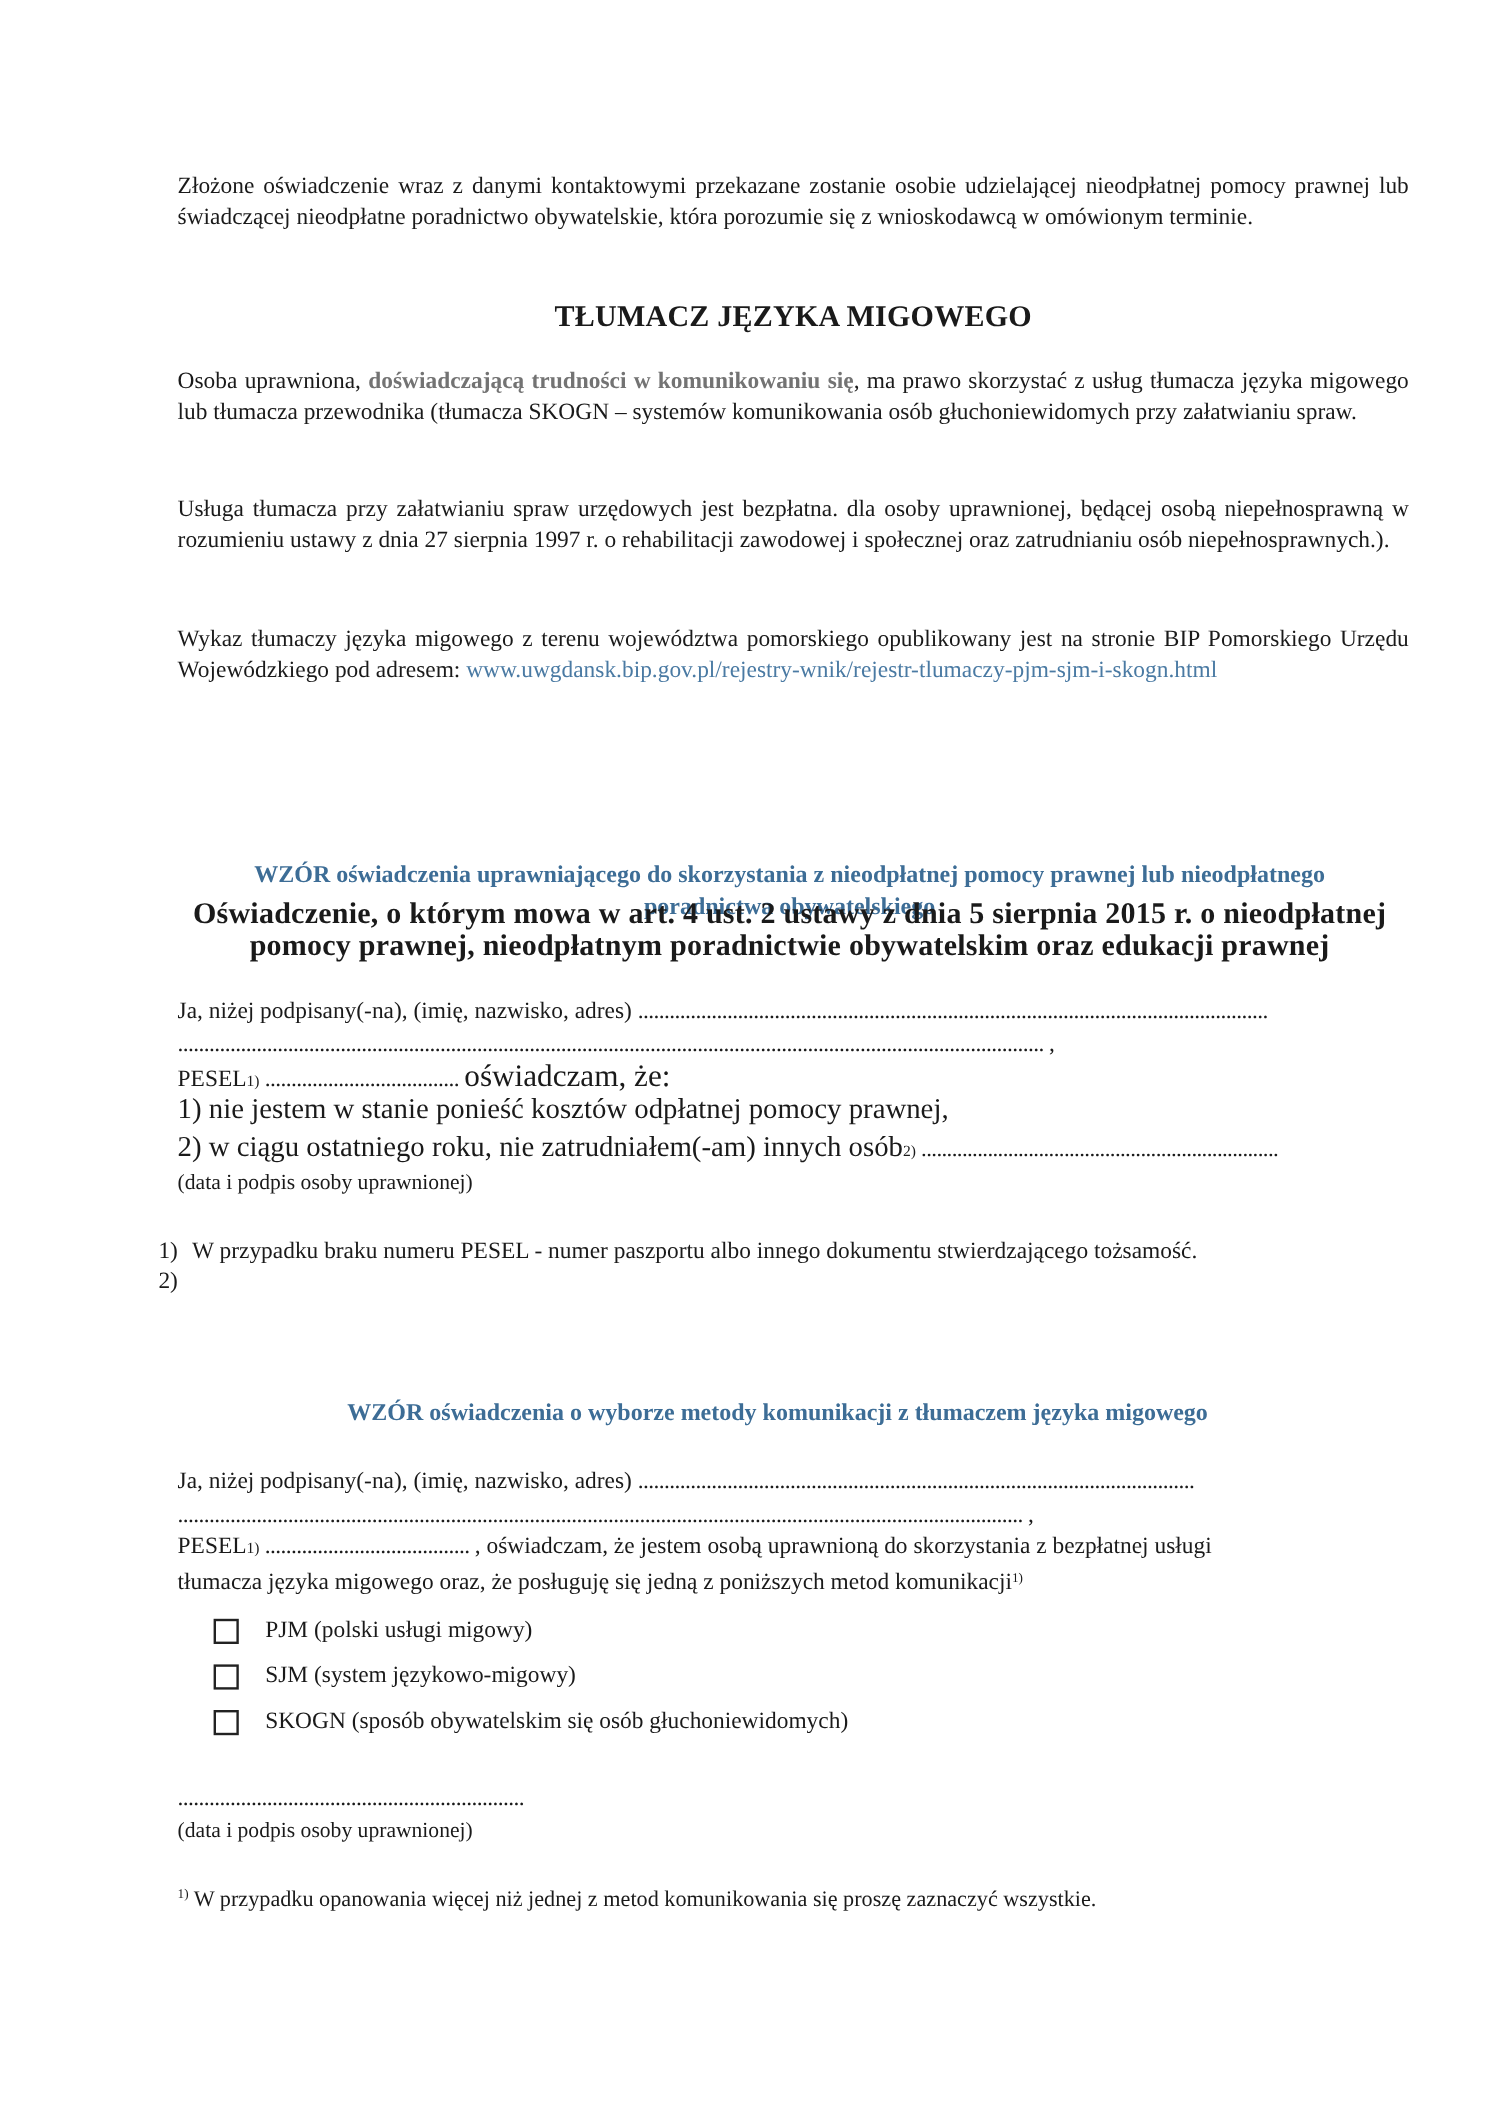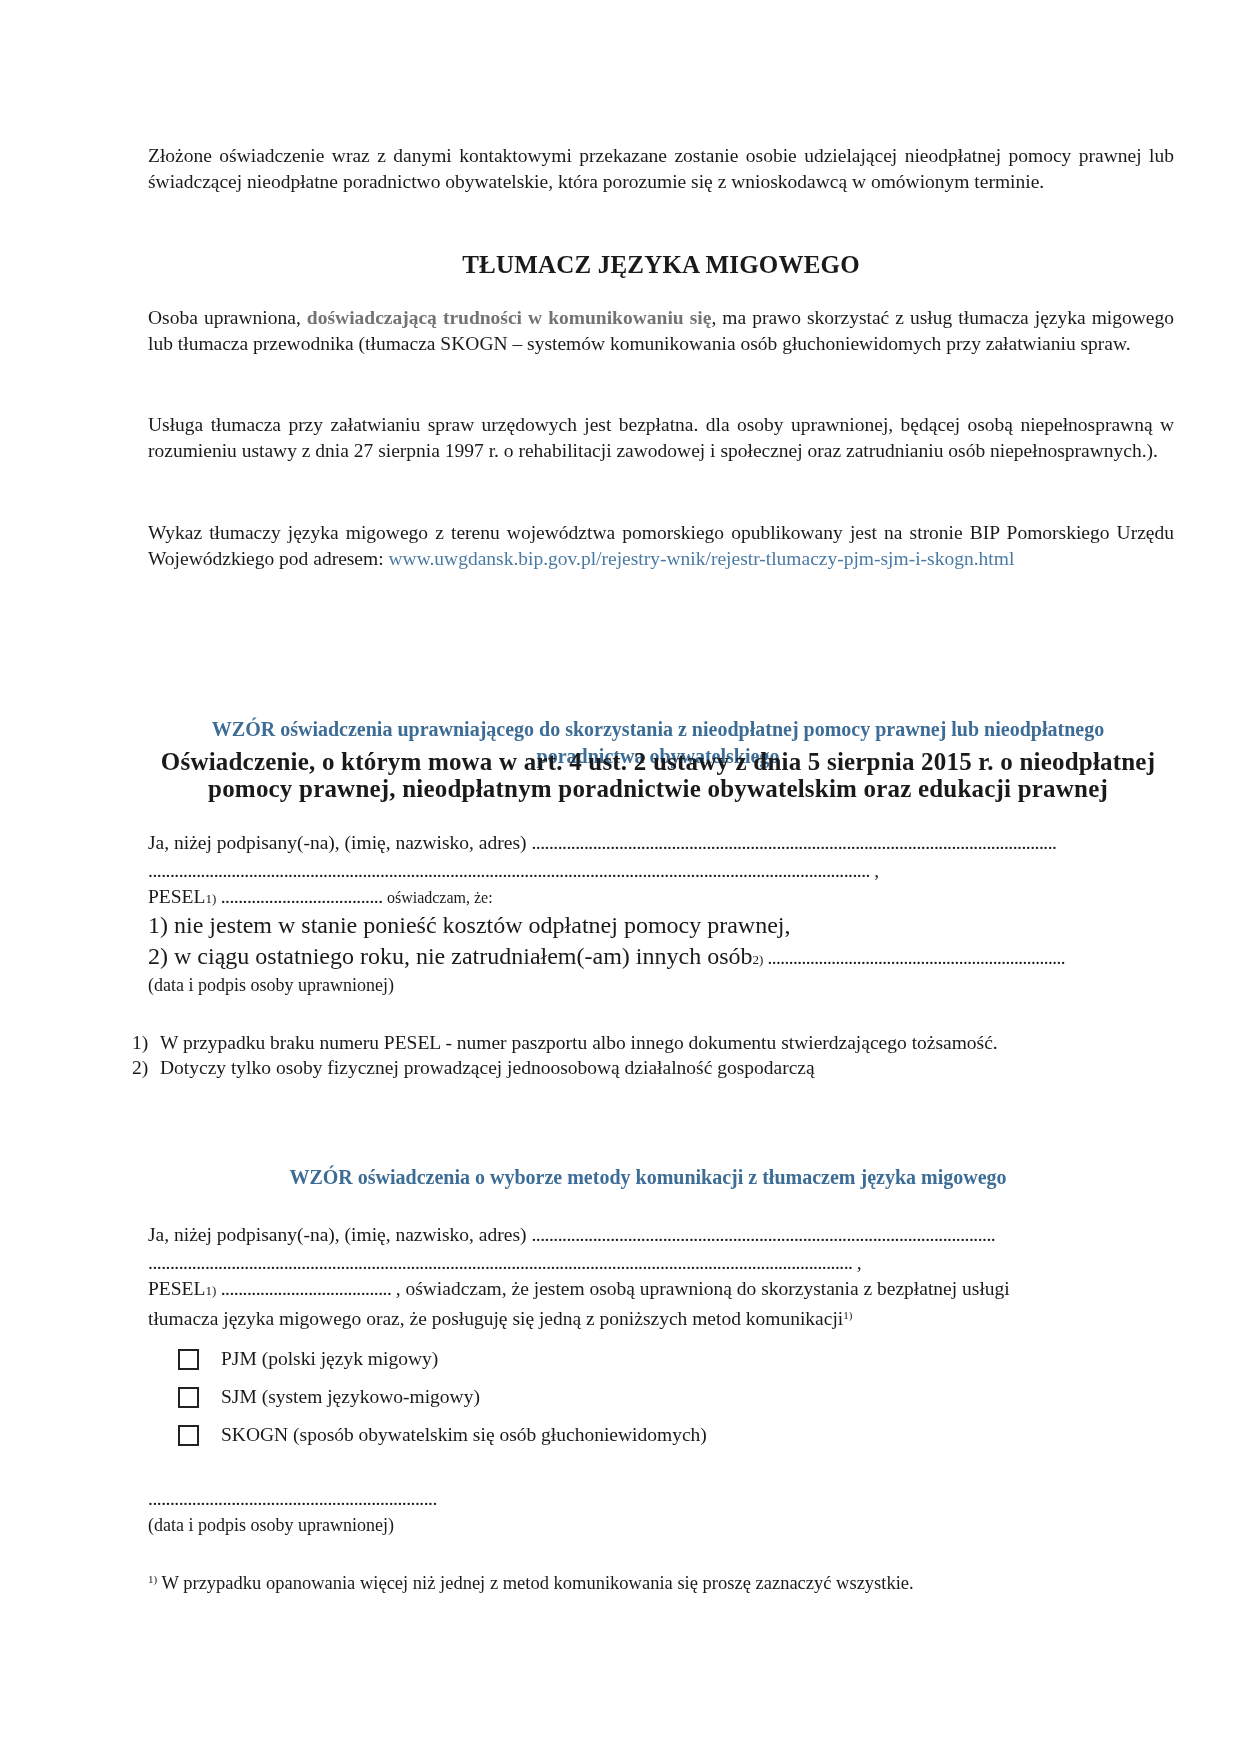--- a/index.html
+++ b/index.html
@@ -41,48 +41,47 @@
 
   <div class="p" style="top:520px;"><span>Wykaz tłumaczy języka migowego z terenu województwa pomorskiego opublikowany jest na stronie BIP Pomorskiego Urzędu Wojewódzkiego pod adresem: </span><a class="link" style="text-decoration:none;">www.uwgdansk.bip.gov.pl/rejestry-wnik/rejestr-tlumaczy-pjm-sjm-i-skogn.html</a></div>
 
   <div class="p center h-blue" style="top:668px; left:60px; width:900px;margin-top:48px;">WZÓR oświadczenia uprawniającego do skorzystania z nieodpłatnej pomocy prawnej lub nieodpłatnego poradnictwa obywatelskiego</div>
 
   <div class="p center h-black" style="top:748px; left:10px; width:1000px; line-height:27px;">Oświadczenie, o którym mowa w art. 4 ust. 2 ustawy z dnia 5 sierpnia 2015 r. o nieodpłatnej pomocy prawnej, nieodpłatnym poradnictwie obywatelskim oraz edukacji prawnej</div>
 
   <div class="line" style="top:830px;"><span>Ja, niżej podpisany(-na), (imię, nazwisko, adres) </span><span class="dots">........................................................................................................................</span></div>
   <div class="line dots" style="top:858px;">..................................................................................................................................................................... ,</div>
 
-  <div class="line" style="top:884px;"><span>PESEL</span><span class="sub-fn">1)</span><span class="dots"> ..................................... </span><span style="font-size:16px;">oświadczam, że:</span></div>
+  <div class="line" style="top:884px;"><span>PESEL</span><span class="sub-fn">1)</span><span class="dots"> ..................................... </span><span style="font-size:26px;">oświadczam, że:</span></div>
 
   <div class="line big" style="top:910px;">1) nie jestem w stanie ponieść kosztów odpłatnej pomocy prawnej,</div>
   <div class="line big" style="top:941px;"><span>2) w ciągu ostatniego roku, nie zatrudniałem(-am) innych osób</span><span class="sub-fn">2)</span><span class="dots" style="font-size:19px;"> ......................................................................</span></div>
   <div class="line" style="top:972px; font-size:18px;">(data i podpis osoby uprawnionej)</div>
 
   <div class="fn-list" style="top:1030px;">
     <div class="row">
         <span class="num">1)</span>
         <span>W przypadku braku numeru PESEL - numer paszportu albo innego dokumentu stwierdzającego tożsamość.</span>
       </div>
     <div class="row">
         <span class="num">2)</span>
-        <span>Dotyczy tylko osoby fizycznej prowadzącej jednoosobową działalność gospodarczą</span>
       </div>
   </div>
 
   <div class="p center h-blue" style="top:1164px; left:0; width:1000px;">WZÓR oświadczenia o wyborze metody komunikacji z tłumaczem języka migowego</div>
 
   <div class="line" style="top:1222px;"><span>Ja, niżej podpisany(-na), (imię, nazwisko, adres) </span><span class="dots">..........................................................................................................</span></div>
   <div class="line dots" style="top:1250px;">................................................................................................................................................................. ,</div>
 
   <div class="line" style="top:1276px;"><span>PESEL</span><span class="sub-fn">1)</span><span class="dots"> ....................................... </span><span>, oświadczam, że jestem osobą uprawnioną do skorzystania z bezpłatnej usługi</span></div>
   <div class="line" style="top:1302px;"><span>tłumacza języka migowego oraz, że posługuję się jedną z poniższych metod komunikacji</span><sup class="fn">1)</sup></div>
 
   <div class="cb-row" style="top:1348px;">
       <span class="cb"></span>
-      <span>PJM (polski język migowy)</span>
+      <span>PJM (polski usługi migowy)</span>
     </div>
   <div class="cb-row" style="top:1386px;">
       <span class="cb"></span>
       <span>SJM (system językowo-migowy)</span>
     </div>
   <div class="cb-row" style="top:1424px;">
       <span class="cb"></span>
       <span>SKOGN (sposób obywatelskim się osób głuchoniewidomych)</span>
     </div>
 

